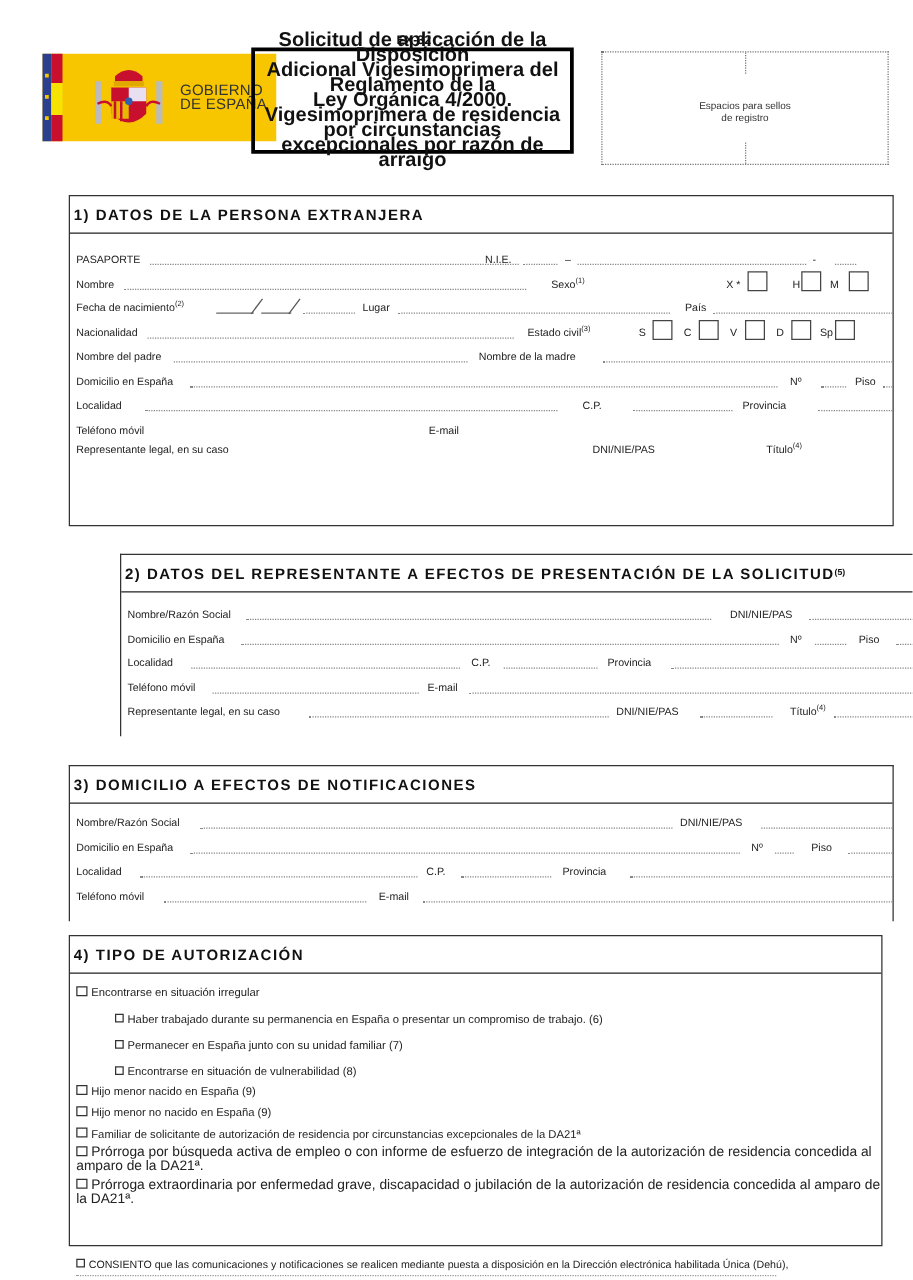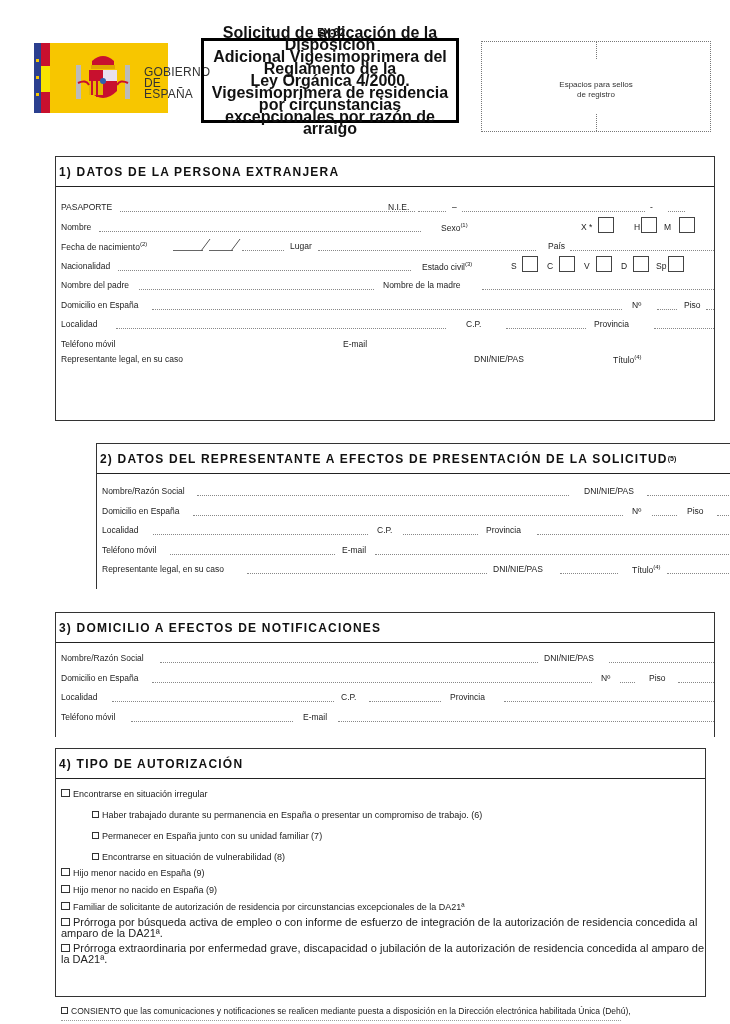--- a/index.html
+++ b/index.html
@@ -1,20 +1,20 @@
 <!DOCTYPE html>
 <html><head>
 <meta charset="utf-8">
 <style>
   html, body { margin:0; padding:0; background:#fff; }
   body { width:730px; height:1024px; position:relative; overflow:hidden;
          font-family:"Liberation Sans", sans-serif; color:#111; }
   .abs { position:absolute; }
   
-  .logo { left:34px; top:43px; width:134px; height:70px; background:#f7c600; }
+  .logo { left:34px; top:43px; width:187px; height:70px; background:#f7c600; }
   .logo .blue { position:absolute; left:0; top:0; width:7px; height:70px; background:#2b3f8f; }
   .logo .red { position:absolute; left:7px; top:0; width:9px; height:70px;
                background:linear-gradient(#c8102e 0 33%, #f7e300 33% 70%, #c8102e 70% 100%); }
   .logo .star { position:absolute; left:2px; width:3px; height:3px; background:#f7c600; }
   .logo .shield { position:absolute; left:38px; top:10px; width:62px; height:52px; }
   .logo .gob { position:absolute; left:110px; top:24px; font-size:12px; line-height:11px;
                color:#333; letter-spacing:0.2px; }
   .formcode { left:285px; top:27px; width:60px; text-align:right; font-size:10px; font-weight:bold; }
   .titlebox { left:201px; top:38px; width:258px; height:85px; border:3px solid #000;
               text-align:center; font-size:16px; font-weight:bold; line-height:12px;

